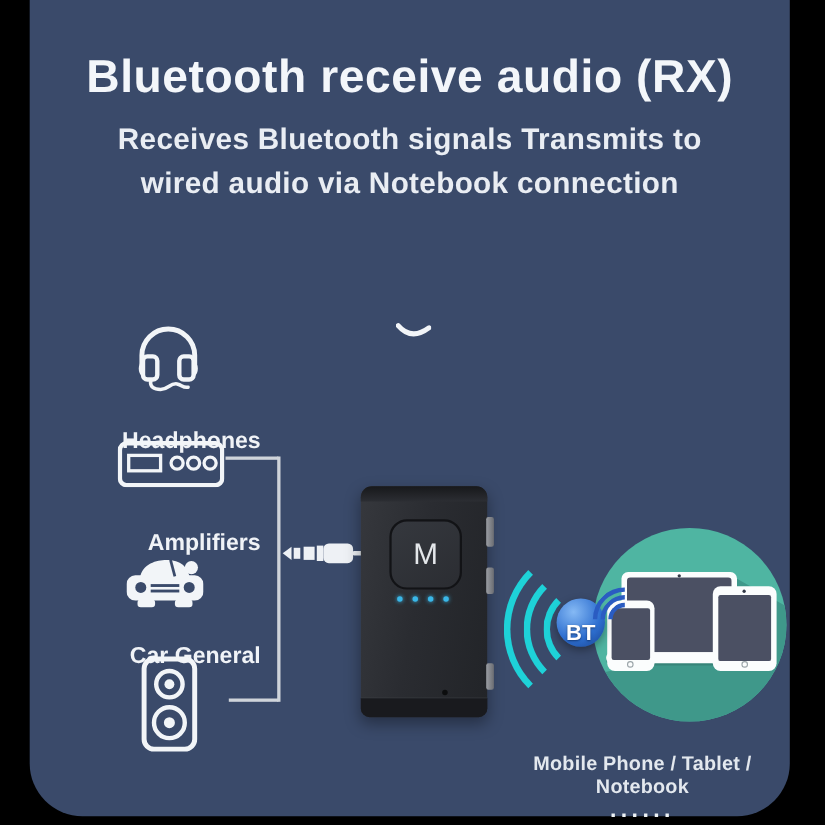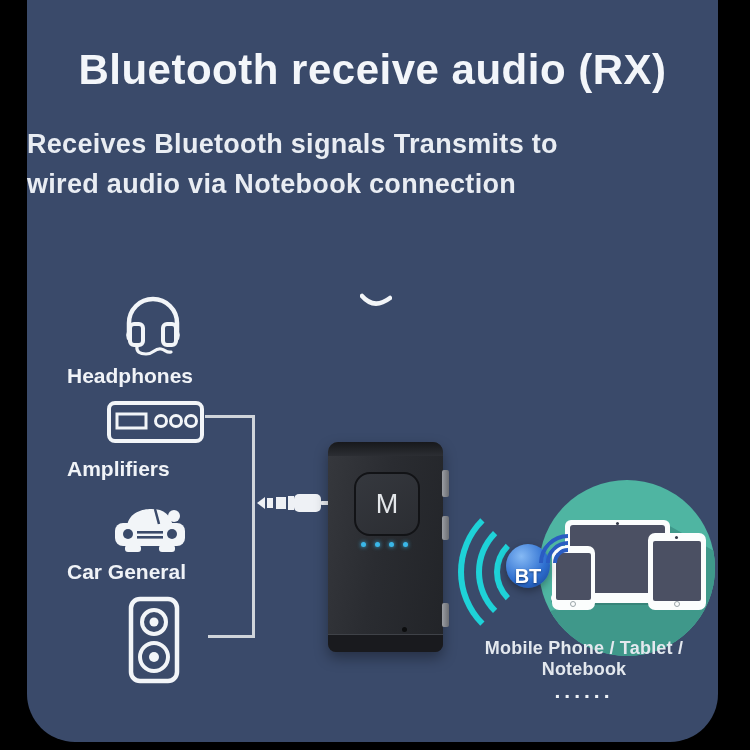--- a/index.html
+++ b/index.html
@@ -15,28 +15,28 @@
     border-radius:0 0 48px 48px;
   }
   .abs{position:absolute;}
   
   .title{
     left:0;top:46px;width:100%;text-align:center;
     font-size:42px;font-weight:bold;color:var(--text,#f3f6fa);
     letter-spacing:0.5px;
   }
   .subtitle{
-    left:0;top:124px;width:100%;
+    left:0;top:106px;width:100%;text-align:center;
     font-size:27px;font-weight:bold;color:#e9edf3;
     line-height:40px;letter-spacing:0.3px;
   }
   
   .dev-label{
-    left:40px;width:170px;text-align:left;
-    font-size:21px;font-weight:bold;color:#f0f3f7;
+    left:40px;width:170px;text-align:right;
+    font-size:21px;font-weight:bold;color:#f0f3f7;margin-top:25px;
   }
   .icon-svg{display:block;}
   .line{background:var(--line,#cfd4da);}
   
   .device{
     left:301px;top:442px;width:115px;height:210px;
     background:linear-gradient(100deg,#36383d 0%,#2a2c31 45%,#222428 100%);
     border-radius:10px 10px 8px 8px;
     box-shadow:0 6px 14px rgba(0,0,0,.35);
   }
@@ -97,21 +97,21 @@
   .laptop-screen{left:5px;top:5px;right:5px;bottom:5px;background:var(--screen,#4b5063);border-radius:3px;}
   .cam-dot{width:3px;height:3px;border-radius:50%;background:#323846;}
   .laptop-base{left:12px;top:113px;width:126px;height:10px;background:#fbfdfd;border-radius:5px;
     box-shadow:0 2px 0 rgba(30,70,70,.25);}
   .tablet{left:109px;top:53px;width:58px;height:77px;background:#fbfdfd;border-radius:7px;}
   .tablet-screen{left:5px;top:8px;right:5px;bottom:9px;background:var(--screen,#4b5063);border-radius:2px;}
   .phone{left:13px;top:66px;width:43px;height:64px;background:#fbfdfd;border-radius:7px;}
   .phone-screen{left:4px;top:7px;right:4px;bottom:10px;background:var(--screen,#4b5063);border-radius:2px;}
   .home-ring{width:6px;height:6px;border-radius:50%;border:1.5px solid #9aa4a8;box-sizing:border-box;}
   
-  .caption-box{left:422px;top:638px;width:270px;text-align:center;}
+  .caption-box{left:422px;top:684px;width:270px;text-align:center;}
   .caption{font-size:18px;font-weight:bold;color:#e3e8ee;letter-spacing:0.2px;}
   .dots{font-size:21px;font-weight:bold;color:#eef2f6;letter-spacing:4px;line-height:18px;margin-top:2px;}
 </style>
 </head>
 <body>
 
 <div class="panel">
 
   <div class="abs title">Bluetooth receive audio (RX)</div>
   <div class="abs subtitle">

